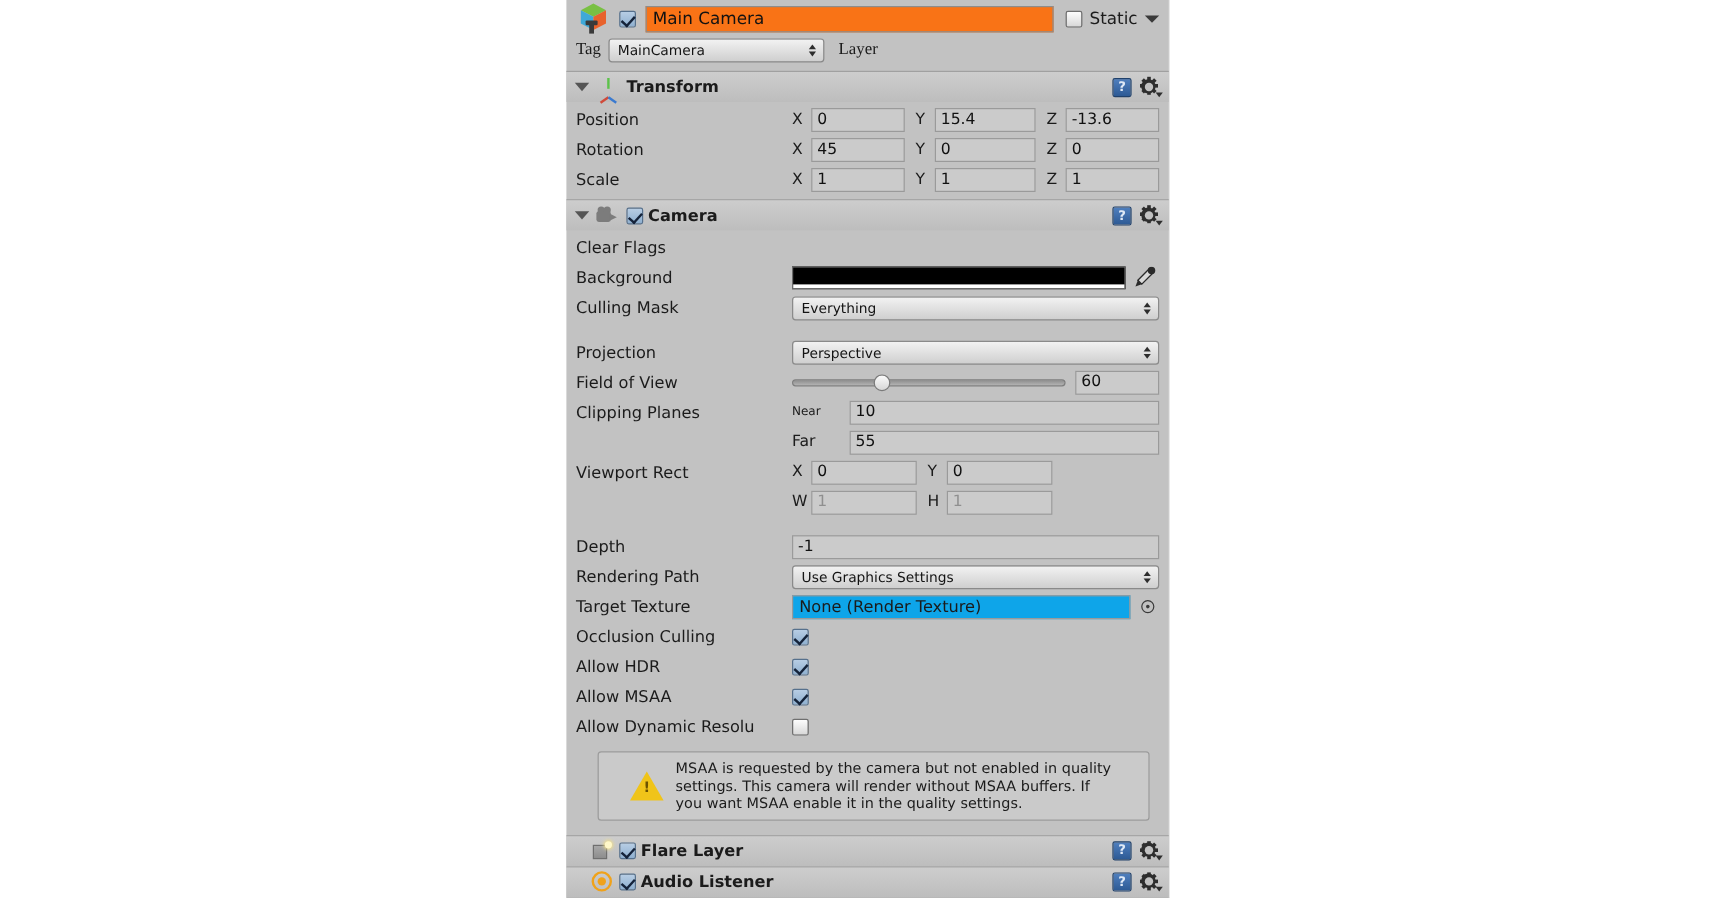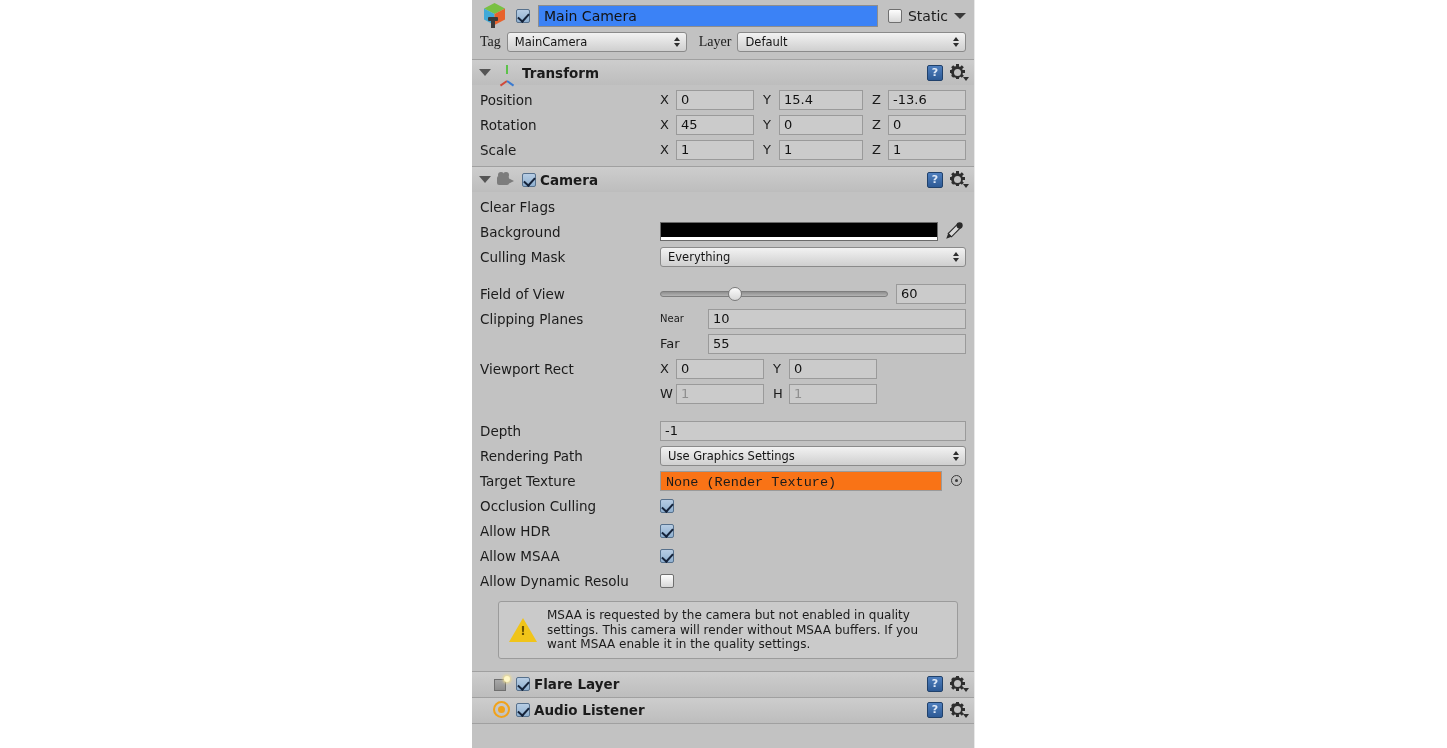--- a/index.html
+++ b/index.html
@@ -41,21 +41,21 @@
     display:inline-block;position:relative;flex:0 0 auto;
   }
   .chk.on{ background:linear-gradient(#b7cde4,#8fb0d0); border-color:#56708c; }
   .chk.on:after{
     content:""; position:absolute; left:3px; top:1px; width:5px; height:9px;
     border:solid #15233a; border-width:0 2.4px 2.4px 0; transform:rotate(42deg);
   }
 
   .name-field{
     flex:1 1 auto; height:22px; margin-left:8px; margin-right:10px;
-    background:#3b82f6; border:1px solid #8d8d8d;
+    background:#f97316; border:1px solid #8d8d8d;
     display:flex; align-items:center; padding:0 5px;
     font-size:14px; color:#121212;
   }
   .static-wrap{ display:flex; align-items:center; gap:6px; flex:0 0 auto; }
   .static-label{ font-size:14px; }
   .caret-dn{
     width:0;height:0;border-left:6px solid transparent;border-right:6px solid transparent;
     border-top:6px solid #3a3a3a;
   }
 
@@ -150,39 +150,39 @@
     height:6px; border-radius:3px; background:linear-gradient(#8f8f8f,#b3b3b3);
     border:1px solid #7e7e7e;
   }
   .slider .thumb{
     position:absolute; top:50%; transform:translate(-50%,-50%);
     width:14px;height:14px;border-radius:50%;
     background:linear-gradient(#fbfbfb,#d7d7d7); border:1px solid #7a7a7a;
   }
 
   .objfield{
-    flex:1 1 auto; height:20px; background:#f97316; border:1px solid #9a9a9a;
-    display:flex; align-items:flex-end; padding:0 5px; font-size:13.5px;font-family:Liberation Mono, monospace;
+    flex:1 1 auto; height:20px; background:#0ea5e9; border:1px solid #9a9a9a;
+    display:flex; align-items:center; padding:0 5px; font-size:13.5px;
   }
   .objpick{
     width:18px;height:20px; flex:0 0 auto; position:relative; margin-left:6px;
   }
   .objpick .ring{
     position:absolute; left:3px; top:4px; width:11px;height:11px;border-radius:50%;
     border:1.5px solid #3a3a3a;
   }
   .objpick .c{
     position:absolute; left:7px; top:8px; width:3px;height:3px;border-radius:50%;background:#3a3a3a;
   }
 
   
   .helpbox{
     margin:8px 8px 8px 18px; min-height:52px;
     background:#cacaca; border:1px solid #9b9b9b; border-radius:3px;
-    display:flex; align-items:center; padding:6px 8px;
+    display:flex; align-items:center; padding:6px 24px;
   }
   .warn-tri{
     width:0;height:0;border-left:14px solid transparent;border-right:14px solid transparent;
     border-bottom:24px solid #f0c419; flex:0 0 auto; margin:0 10px 0 2px; position:relative;
   }
   .warn-tri:after{
     content:"!"; position:absolute; left:-3px; top:7px; width:6px;
     color:#6b5200; font-size:12px; font-weight:bold; text-align:center; line-height:12px;
   }
   .helptext{ font-size:12px; line-height:14.5px; color:#1b1b1b; }
@@ -256,24 +256,20 @@
       </div>
     </div>
 
     <div class="go-row2">
       <span class="lbl-inline">Tag</span>
       <div class="popup" style="width:180px;">
         <span>MainCamera</span>
         <span class="arrows"></span>
       </div>
       <span class="lbl-inline" style="margin-left:12px;">Layer</span>
-      <div class="popup" style="flex:1 1 auto;">
-        <span>Default</span>
-        <span class="arrows"></span>
-      </div>
     </div>
   </div>
 
   <div class="sep"></div>
 
   <div class="comp-header">
     <span class="foldout"></span>
     <span class="tf-ic">
       <i class="g"></i>
         <i class="r"></i>
@@ -371,20 +367,27 @@
     <div class="prow">
       <span class="plabel">Culling Mask</span>
       <span class="popup" style="flex:1 1 auto">
         <span>Everything</span>
         <span class="arrows"></span>
       </span>
     </div>
 
     <div style="height:12px"></div>
 
+    <div class="prow">
+      <span class="plabel">Projection</span>
+      <span class="popup" style="flex:1 1 auto">
+        <span>Perspective</span>
+        <span class="arrows"></span>
+      </span>
+    </div>
 
     <div class="prow">
       <span class="plabel">Field of View</span>
       <span class="slider" id="fovSlider">
         <span class="track"></span>
         <span class="thumb" id="fovThumb" style="left: 33%;"></span>
       </span>
       <span class="num" style="width:70px;margin-left:8px">60</span>
     </div>
 

